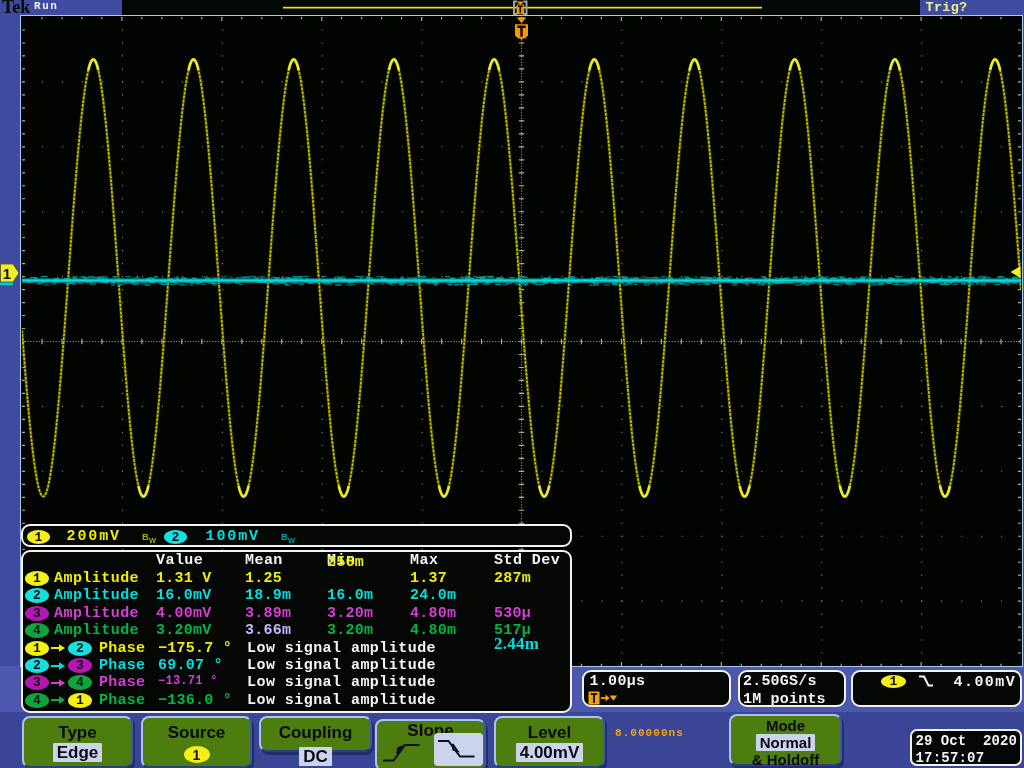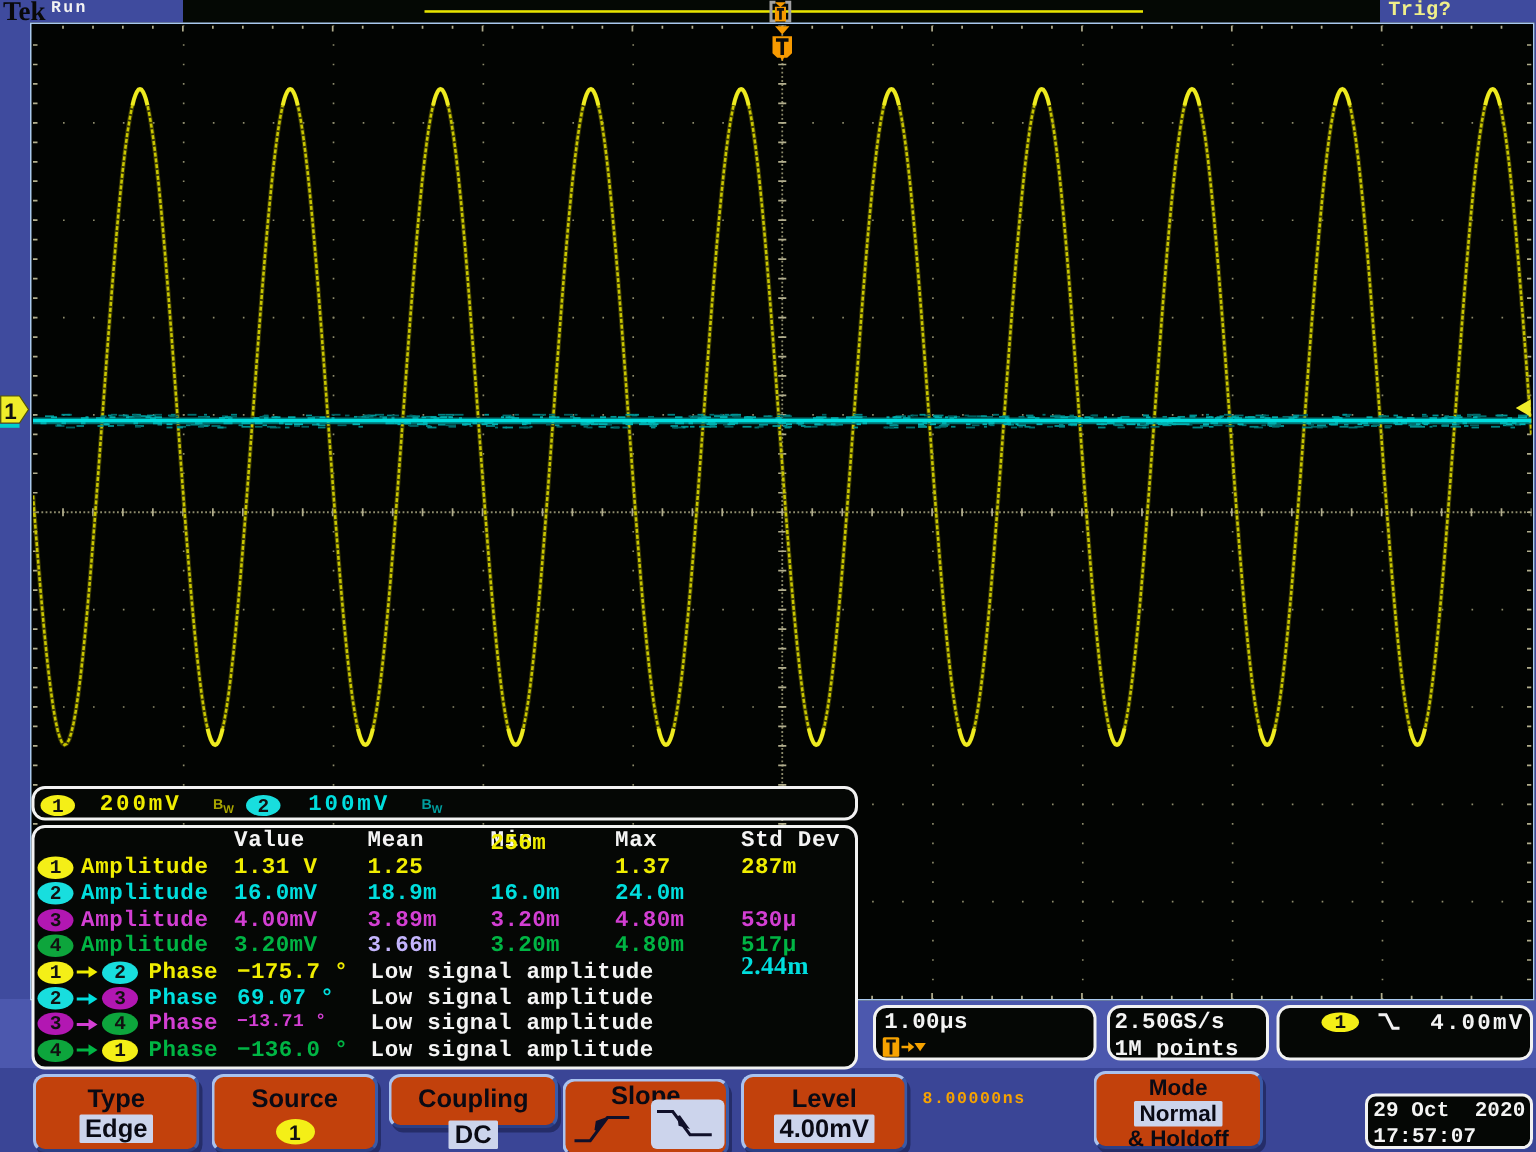--- a/index.html
+++ b/index.html
@@ -1,18 +1,18 @@
 <!DOCTYPE html>
 <html><head><meta charset="utf-8"><style>
 *{margin:0;padding:0;box-sizing:border-box}
 body{width:1024px;height:768px;overflow:hidden;background:#3f4b9e;
  font-family:"Liberation Sans",sans-serif;font-weight:bold;position:relative}
 .abs{position:absolute}
 .blackbox{position:absolute;background:#050705;border:2px solid #f2f2f2;border-radius:9px}
-.btn{position:absolute;background:#c2410c;border-radius:8px;
+.btn{position:absolute;background:#4d7c0f;border-radius:8px;
  border-top:2px solid #a9c2ef;border-left:2px solid #a9c2ef;
  border-right:2px solid #3a5aa8;border-bottom:2px solid #2b3f86;
  box-shadow:2px 3px 0 rgba(20,25,70,.55);color:#0a0a14;text-align:center;font-size:17px}
 .hl{background:#ccd4ec;padding:0 4px;border-radius:1px}
 </style></head><body>
 <div class="abs" style="left:0;top:666px;width:1024px;height:46px;background:#4c58ae"></div>
 <div class="abs" style="left:0;top:712px;width:1024px;height:56px;background:#3a4596"></div>
 
 <div class="abs" style="left:122px;top:0;width:798px;height:15.5px;background:#040804"></div>
 <div class="abs" style="left:2px;top:-3px;color:#090909;font-size:18px;font-family:'Liberation Serif',serif;font-weight:bold">Tek</div>

